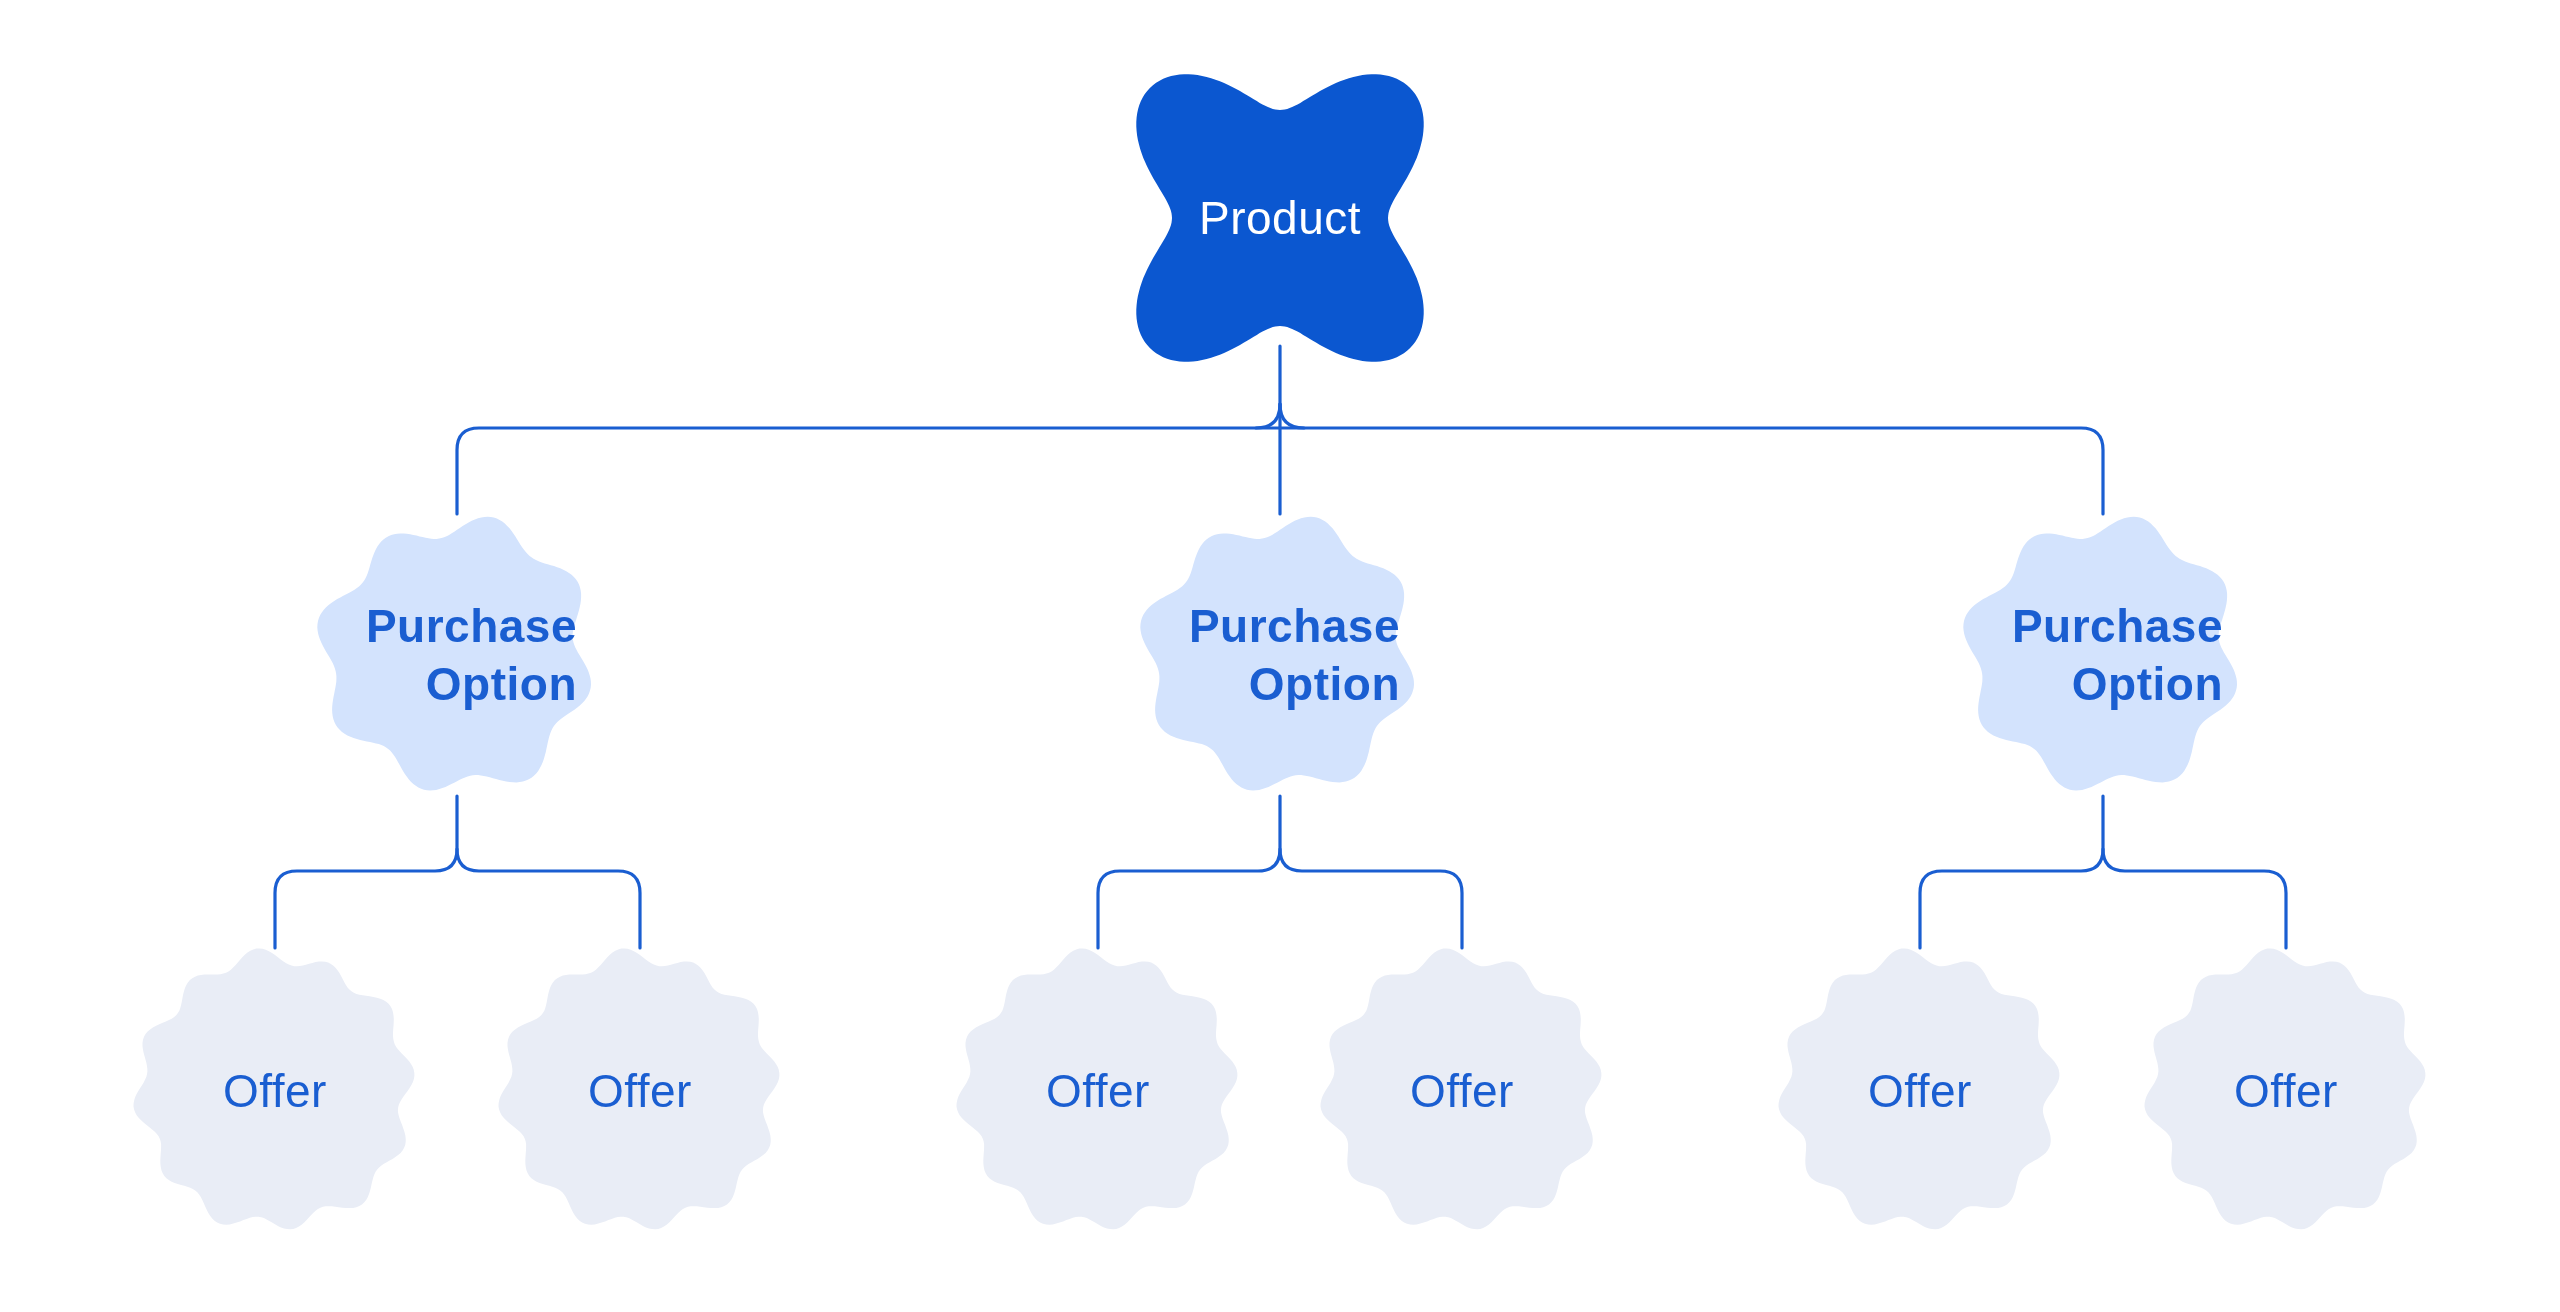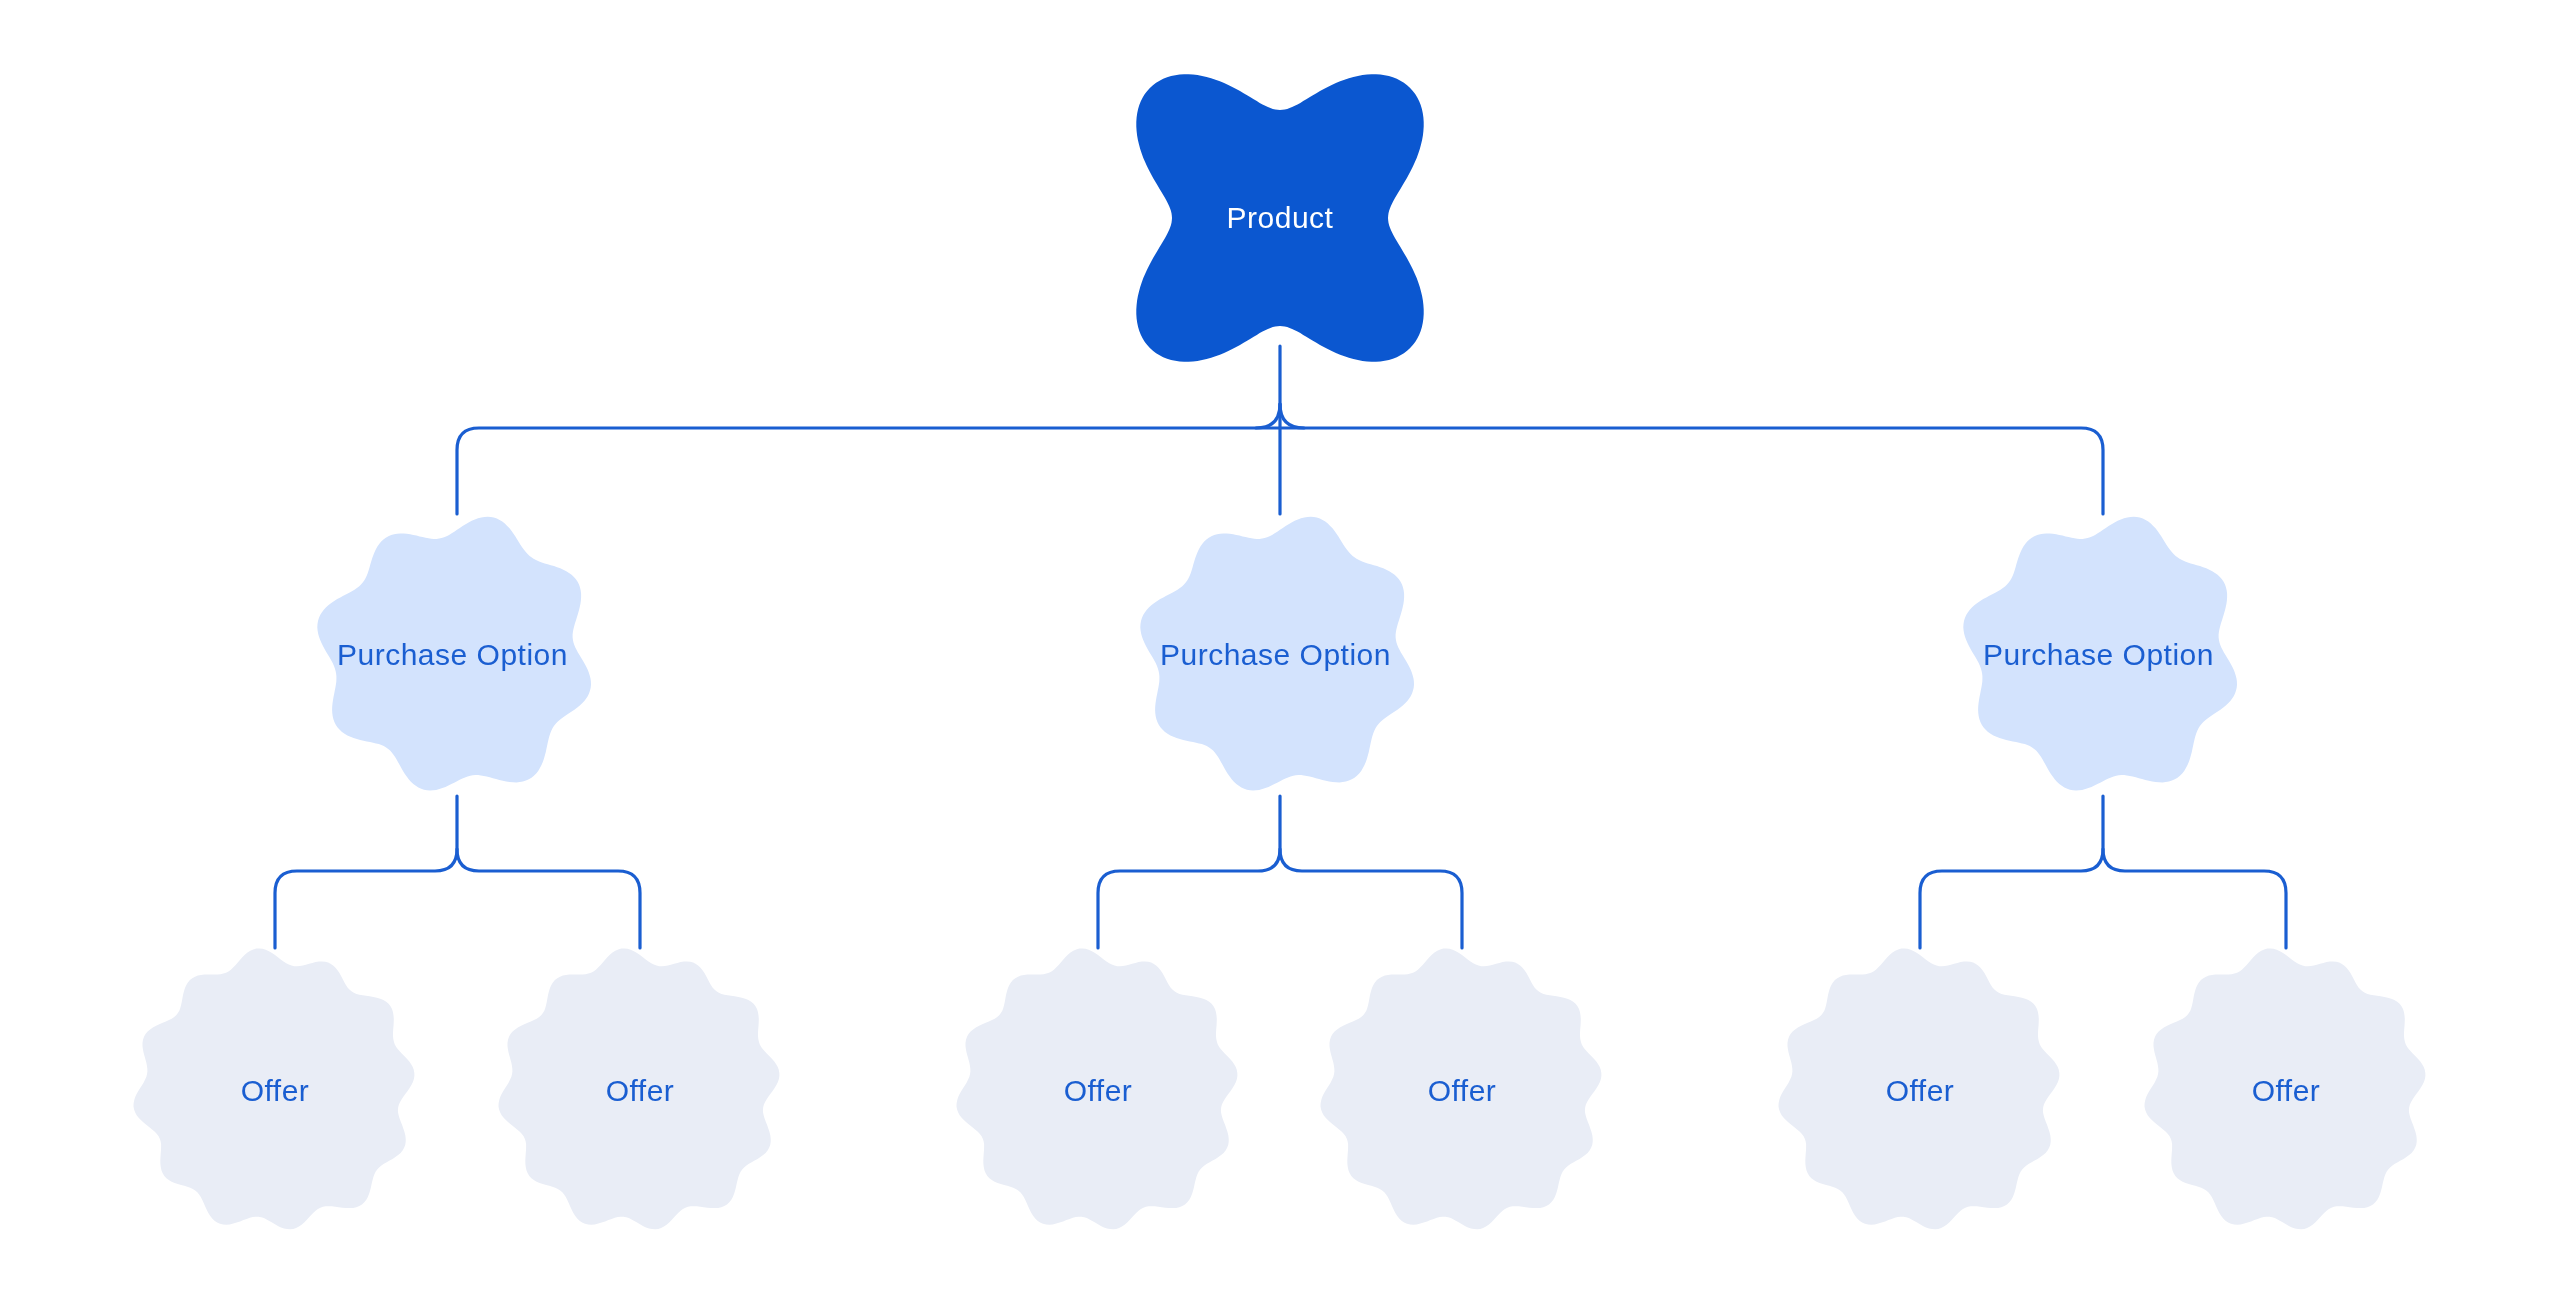--- a/index.html
+++ b/index.html
@@ -23,31 +23,31 @@
   svg.edges path{fill:none;stroke:var(--connector);stroke-width:3.2;stroke-linecap:round;}
   .node{
     position:absolute;
     width:300px;height:300px;
     transform:translate(-50%,-50%);
     display:flex;align-items:center;justify-content:center;
   }
   .node svg.blob{position:absolute;left:0;top:0;width:300px;height:300px;}
   .node .label{
     position:relative;
-    text-align:left;
-    font-size:30px;
+    text-align:right;
+    font-size:46px;
     line-height:1.27;
     letter-spacing:0.5px;
     color:var(--label-text);
   }
   .node.product svg.blob path{fill:var(--product-fill);}
   .node.po      svg.blob path{fill:var(--po-fill);}
   .node.offer   svg.blob path{fill:var(--offer-fill);}
   .node.product .label{color:var(--product-text);}
-  .node.po .label{width:240px;}
+  .node.po .label{width:240px;font-weight:bold;}
 </style>
 </head>
 <body>
 
 <div class="canvas">
 
   <svg class="edges" aria-hidden="true">
 
     <path d="M1280,346 L1280,514"></path>
     <path d="M457,514 L457,450 Q457,428 479,428 L2081,428 Q2103,428 2103,450 L2103,514"></path>

